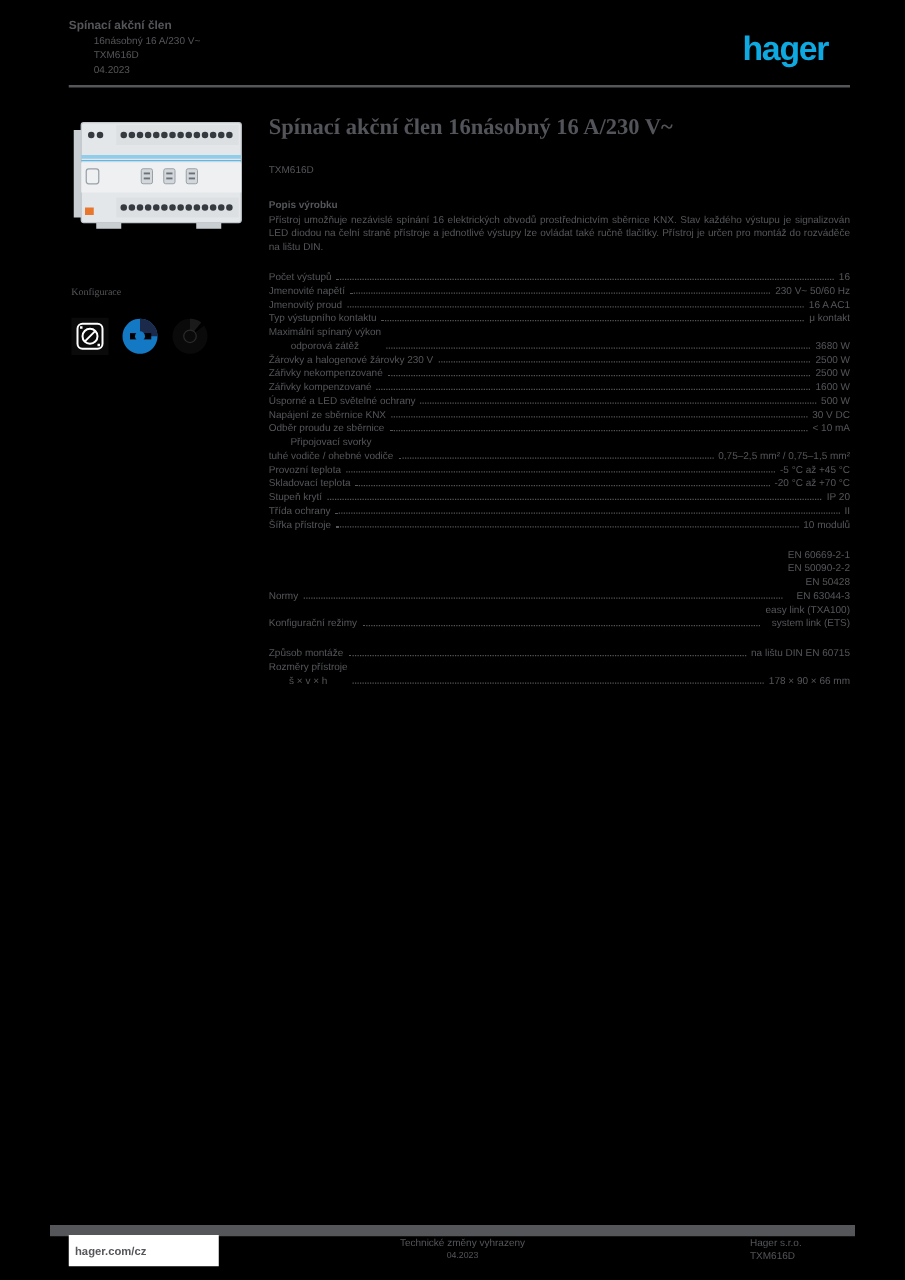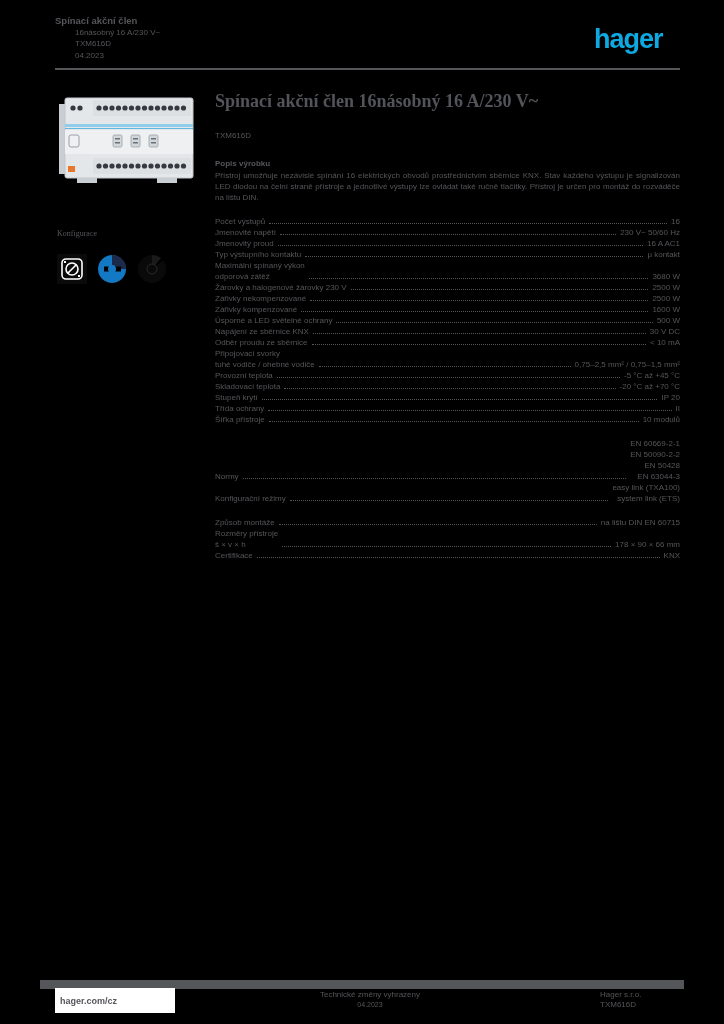--- a/index.html
+++ b/index.html
@@ -22,21 +22,21 @@
   
   .main-col { position:absolute; left:215px; top:88px; width:465px; }
   .title { font-size:18px; font-weight:bold; color:#53545a; line-height:16px; margin-top:5px;font-family:Liberation Serif, serif; }
   .subtitle { font-size:8px; color:#55565a; margin-top:22px; }
   .intro-head { font-size:8px; font-weight:bold; color:#55565a; margin-top:19px; }
   .intro { font-size:8px; line-height:11px; color:#55565a; text-align:justify; margin-top:2px; }
 
   .spec-group { margin-top:13px; }
   .spec-row { display:flex; align-items:flex-end; font-size:8px; line-height:13.2px; color:#55565a; }
   .spec-label { max-width:300px; }
-  .spec-label .lbl-line { display:block; line-height:11px; }
+  .spec-label .lbl-line { display:block; line-height:11px;text-align:center; }
   .leader { flex:1; border-bottom:1px dotted #55565a; margin:0 4px 3px 4px; min-width:20px; }
   .spec-value { text-align:right; white-space:nowrap; }
   .spec-value .val-line { display:block; line-height:11px; }
 
   
   .footer-bar { position:absolute; left:40px; top:980px; width:644px; height:9px; background:#55565a; }
   .site-box { position:absolute; left:55px; top:988px; width:120px; height:25px; background:#ffffff; display:flex; align-items:center; padding-left:5px; }
   .site-box span { font-size:9px; font-weight:bold; color:#55565a; }
   .footer-center { position:absolute; left:300px; top:990px; width:140px; text-align:center; font-size:8px; line-height:10px; color:#55565a; }
   .footer-center .fc2 { font-size:7px; }
@@ -349,29 +349,20 @@
           <div class="spec-row">
             <div class="spec-label">
               <span class="lbl-line">Rozměry přístroje</span>
               <span class="lbl-line">š × v × h</span>
             </div>
             <div class="leader"></div>
             <div class="spec-value">
               <span class="val-line">178 × 90 × 66 mm</span>
             </div>
           </div>
-          <div class="spec-row">
-            <div class="spec-label">
-              <span class="lbl-line">Certifikace</span>
-            </div>
-            <div class="leader"></div>
-            <div class="spec-value">
-              <span class="val-line">KNX</span>
-            </div>
-          </div>
         </div>
       </div>
   </div>
 
   <div class="footer-bar"></div>
   <div class="site-box">
     <span>hager.com/cz</span>
   </div>
   <div class="footer-center">
     <div class="fc1">Technické změny vyhrazeny</div>

